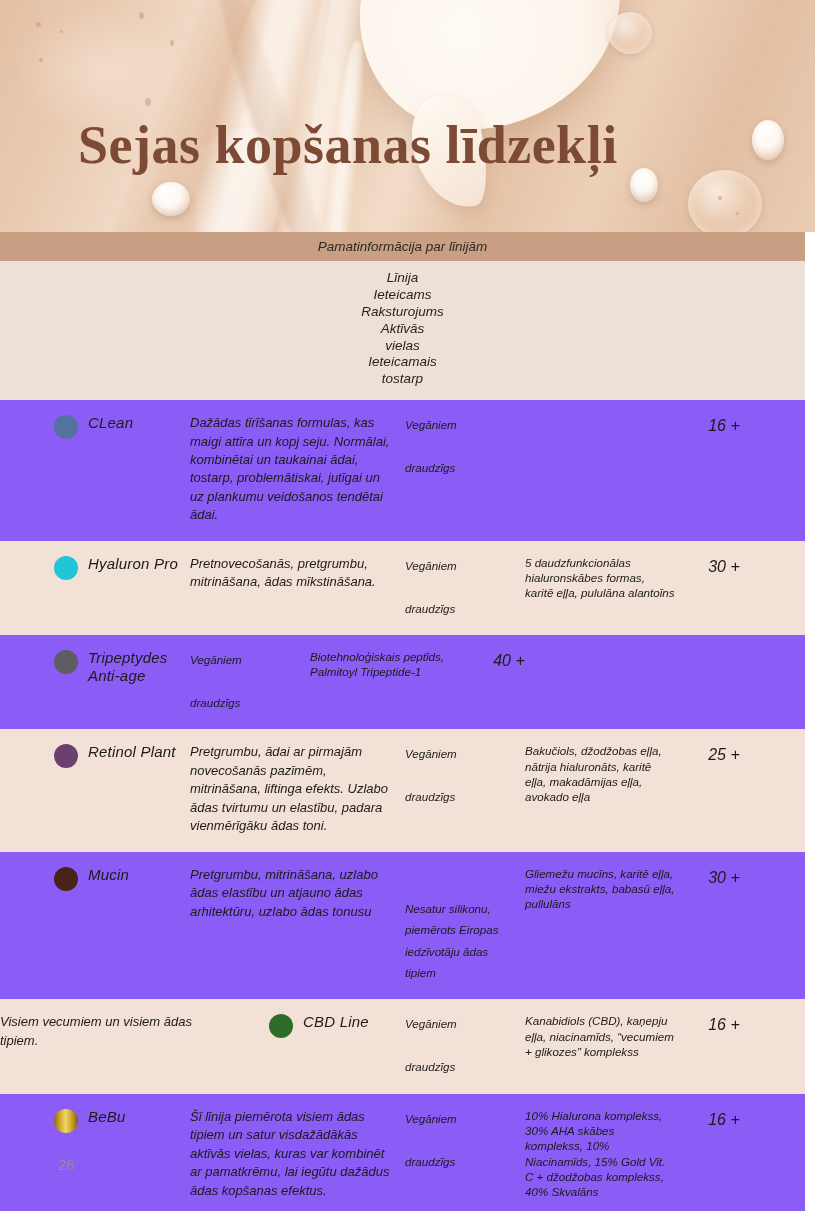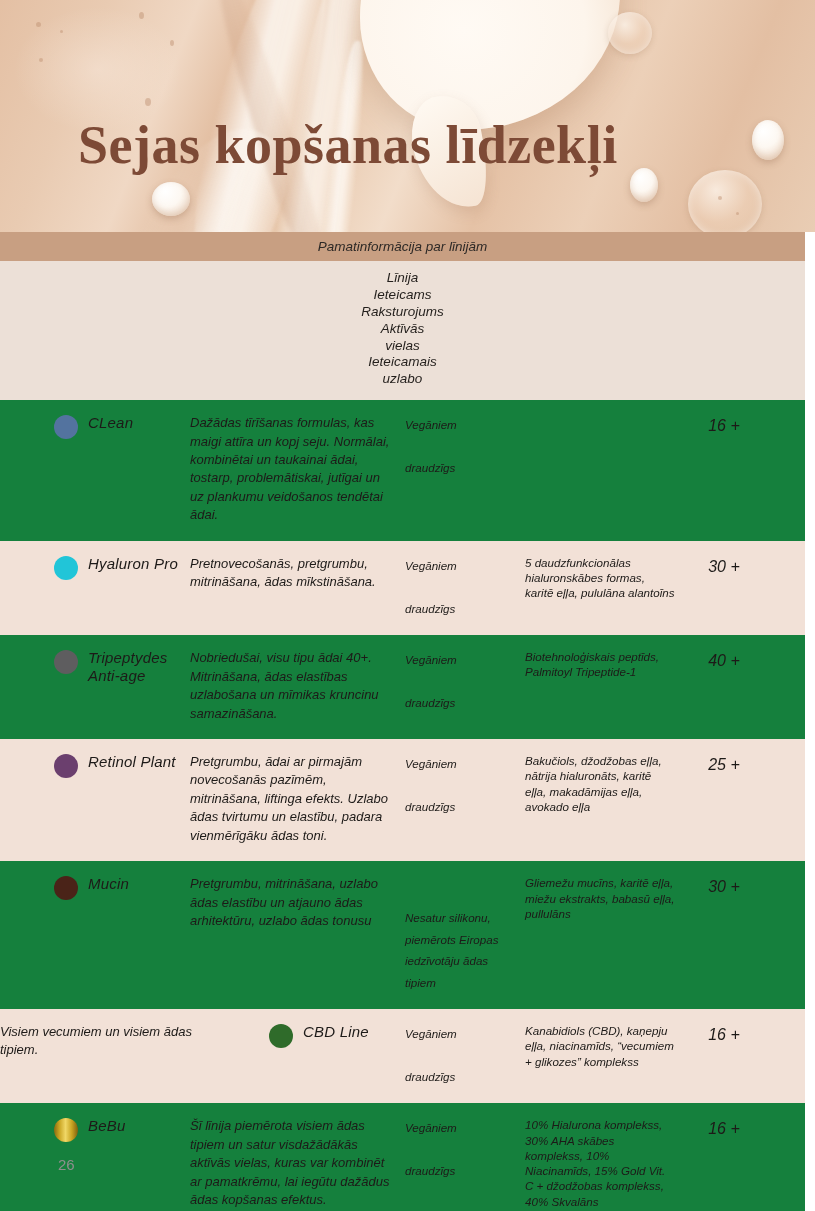--- a/index.html
+++ b/index.html
@@ -124,21 +124,21 @@
   .c-line   { width: 190px; }
   .c-rec    { width: 215px; }
   .c-char   { width: 120px; }
   .c-act    { width: 160px; }
   .c-age    { width: 120px; }
 
   .row {
     width: 805px;
     display: flex;
     padding: 14px 0 16px 0;
-    background: #15803d;
+    background: #8b5cf6;
   }
   .row.alt { background: #f2e1d7; justify-content: flex-end; }
 
   .cell { font-size: 12.2px; color: #1d1a18; line-height: 1.45; }
 
   .cell.line {
     display: flex;
     align-items: flex-start;
     gap: 10px;
     padding-left: 54px;
@@ -214,21 +214,21 @@
     <div class="col-head" style="background: rgb(236, 224, 215); flex-direction: column;">
       <div class="ch c-line">Līnija</div>
       <div class="ch c-rec">Ieteicams</div>
       <div class="ch c-char">Raksturojums</div>
       <div class="ch c-act">
         <span>Aktīvās</span><br>
         <span>vielas</span>
       </div>
       <div class="ch c-age">
         <span>Ieteicamais</span><br>
-        <span>uzlabo</span>
+        <span>tostarp</span>
       </div>
     </div>
 
     <div class="row">
       <div class="cell line c-line">
         <span class="dot" style="background: rgb(83, 115, 159);"></span>
         <span class="line-name">CLean</span>
       </div>
       <div class="cell rec c-rec">Dažādas tīrīšanas formulas, kas maigi attīra un kopj seju. Normālai, kombinētai un taukainai ādai, tostarp, problemātiskai, jutīgai un uz plankumu veidošanos tendētai ādai.</div>
       <div class="cell char c-char" style="white-space: pre-line;">Vegāniem
@@ -249,21 +249,20 @@
 draudzīgs</div>
       <div class="cell act c-act">5 daudzfunkcionālas hialuronskābes formas, karitē eļļa, pululāna alantoīns</div>
       <div class="cell age c-age">30 +</div>
     </div>
 
     <div class="row">
       <div class="cell line c-line">
         <span class="dot" style="background: rgb(94, 93, 95);"></span>
         <span class="line-name">Tripeptydes Anti-age</span>
       </div>
-      <div class="cell rec c-rec">Nobriedušai, visu tipu ādai 40+. Mitrināšana, ādas elastības uzlabošana un mīmikas kruncinu samazināšana.</div>
       <div class="cell char c-char" style="white-space: pre-line;">Vegāniem
 
 draudzīgs</div>
       <div class="cell act c-act">Biotehnoloģiskais peptīds, Palmitoyl Tripeptide-1</div>
       <div class="cell age c-age">40 +</div>
     </div>
 
     <div class="row alt" style="background: rgb(242, 225, 215);">
       <div class="cell line c-line">
         <span class="dot" style="background: rgb(107, 63, 110);"></span>

